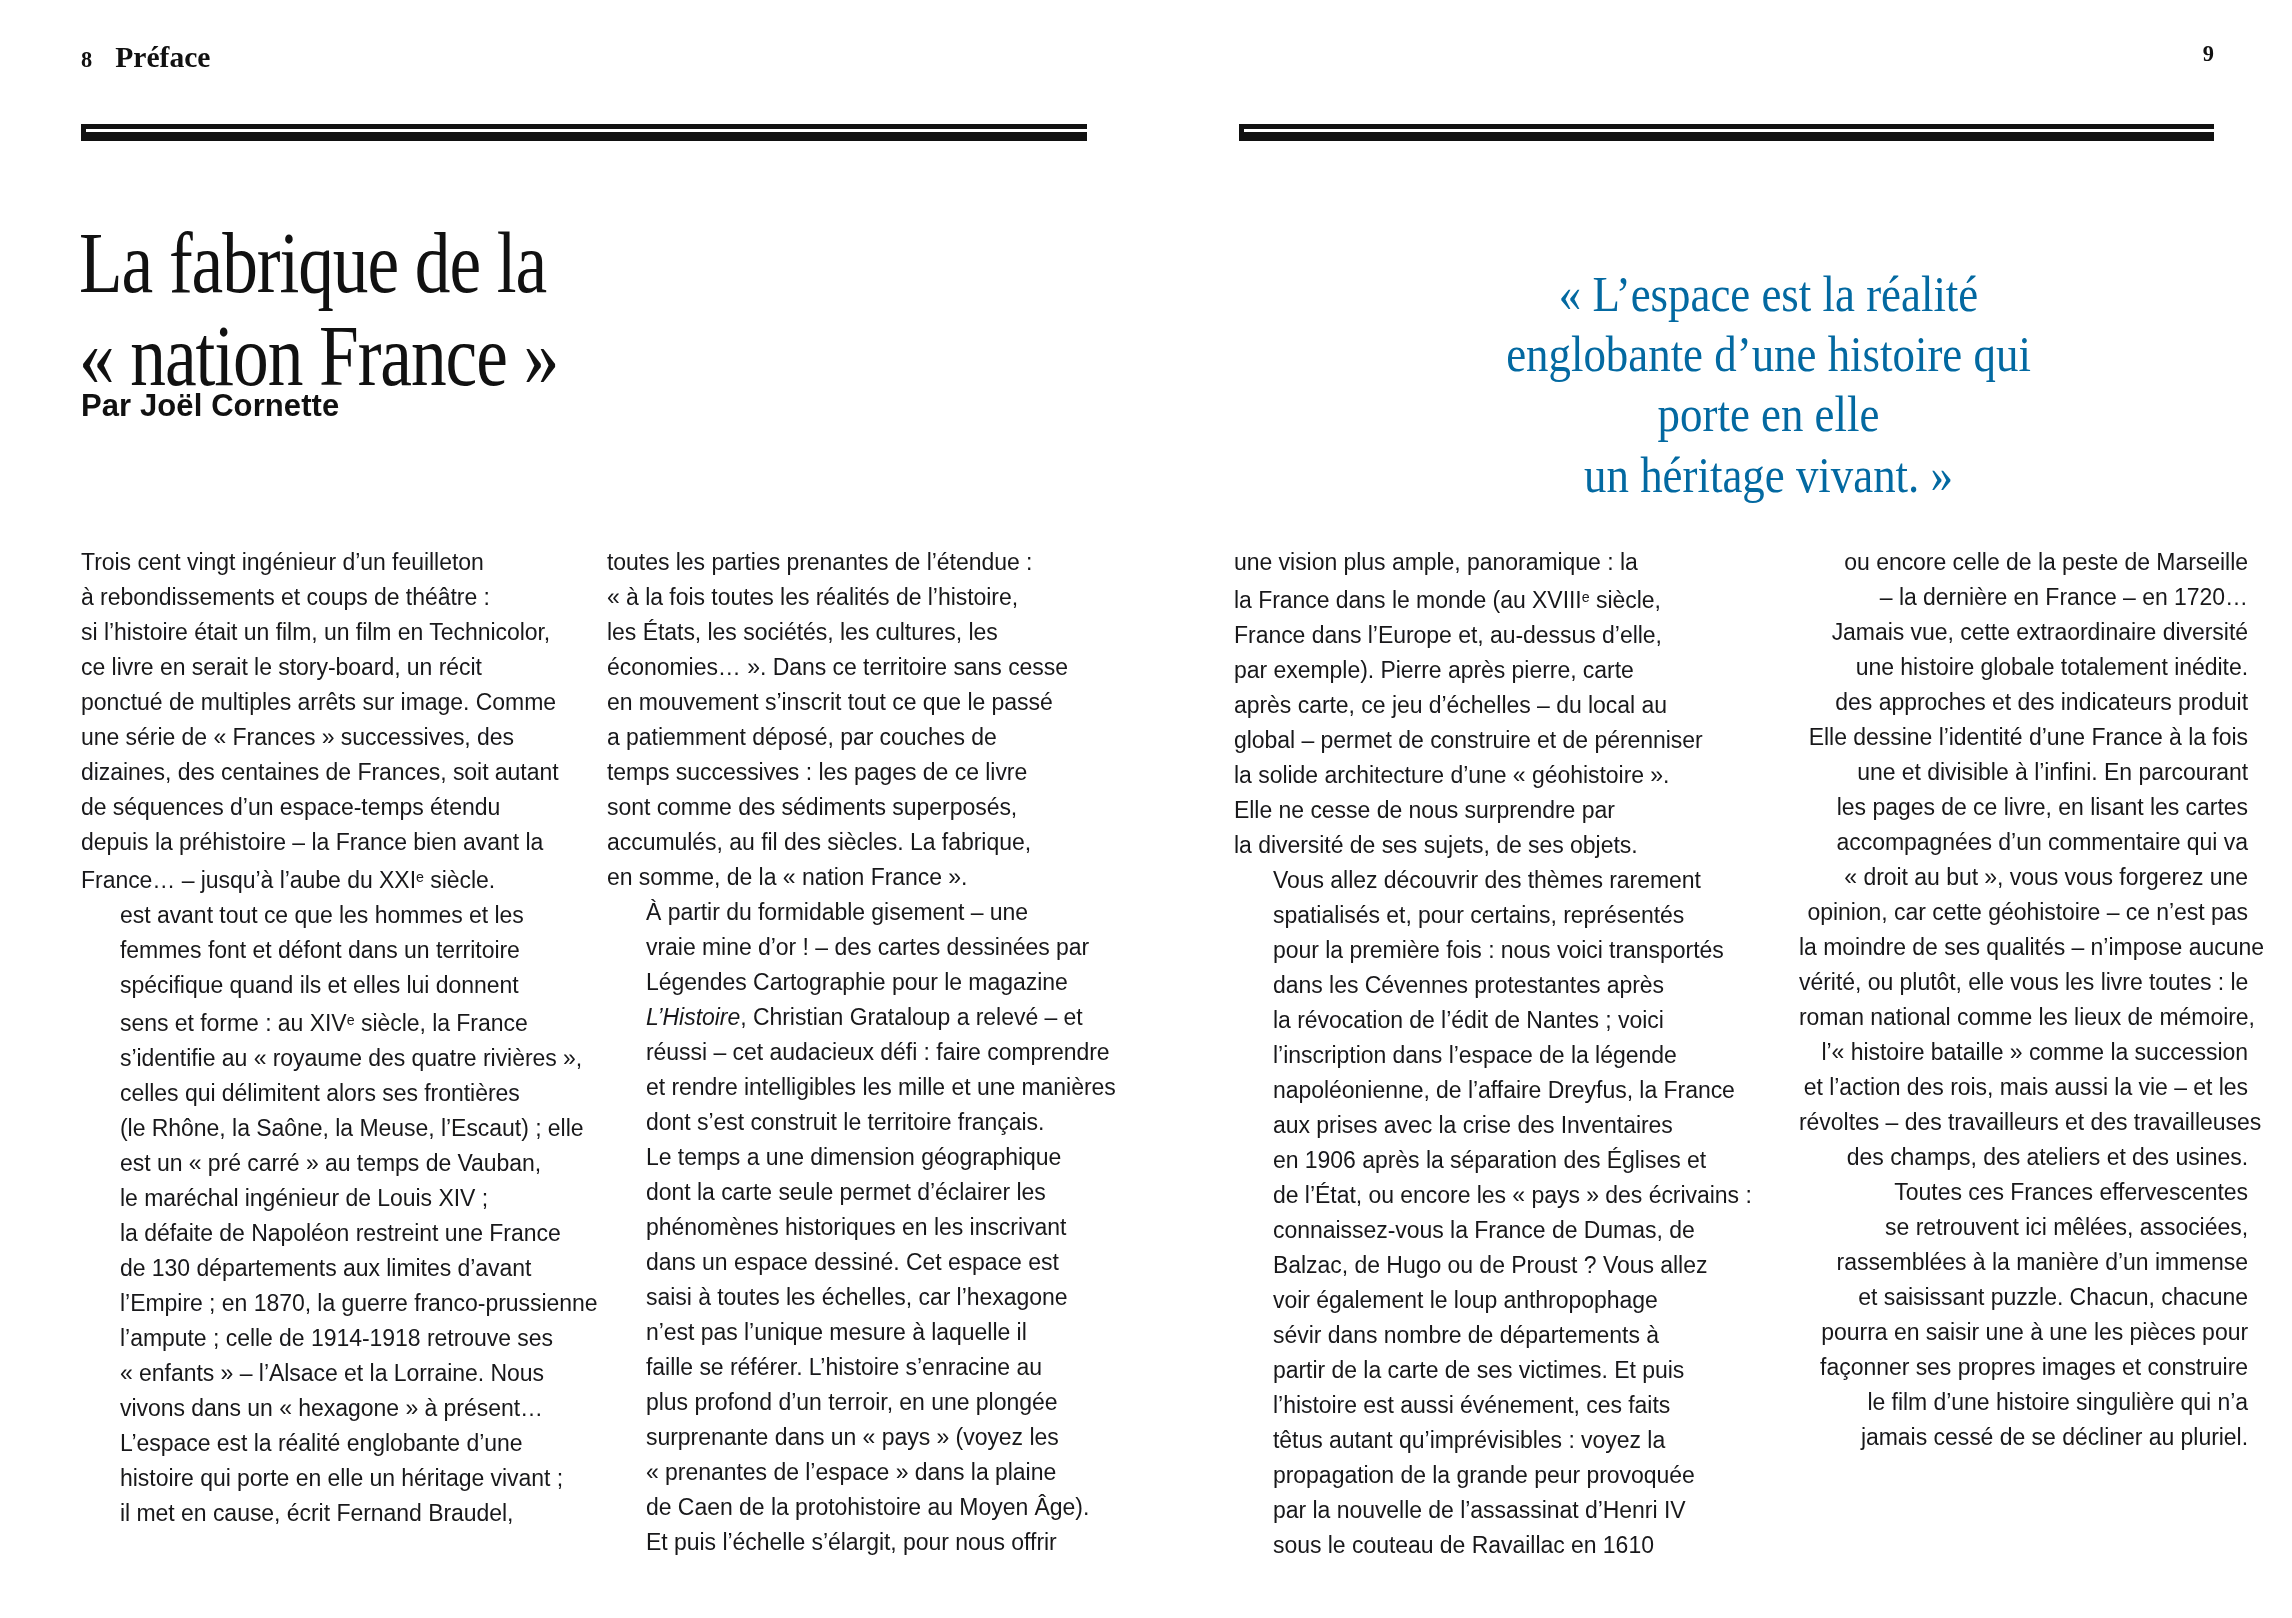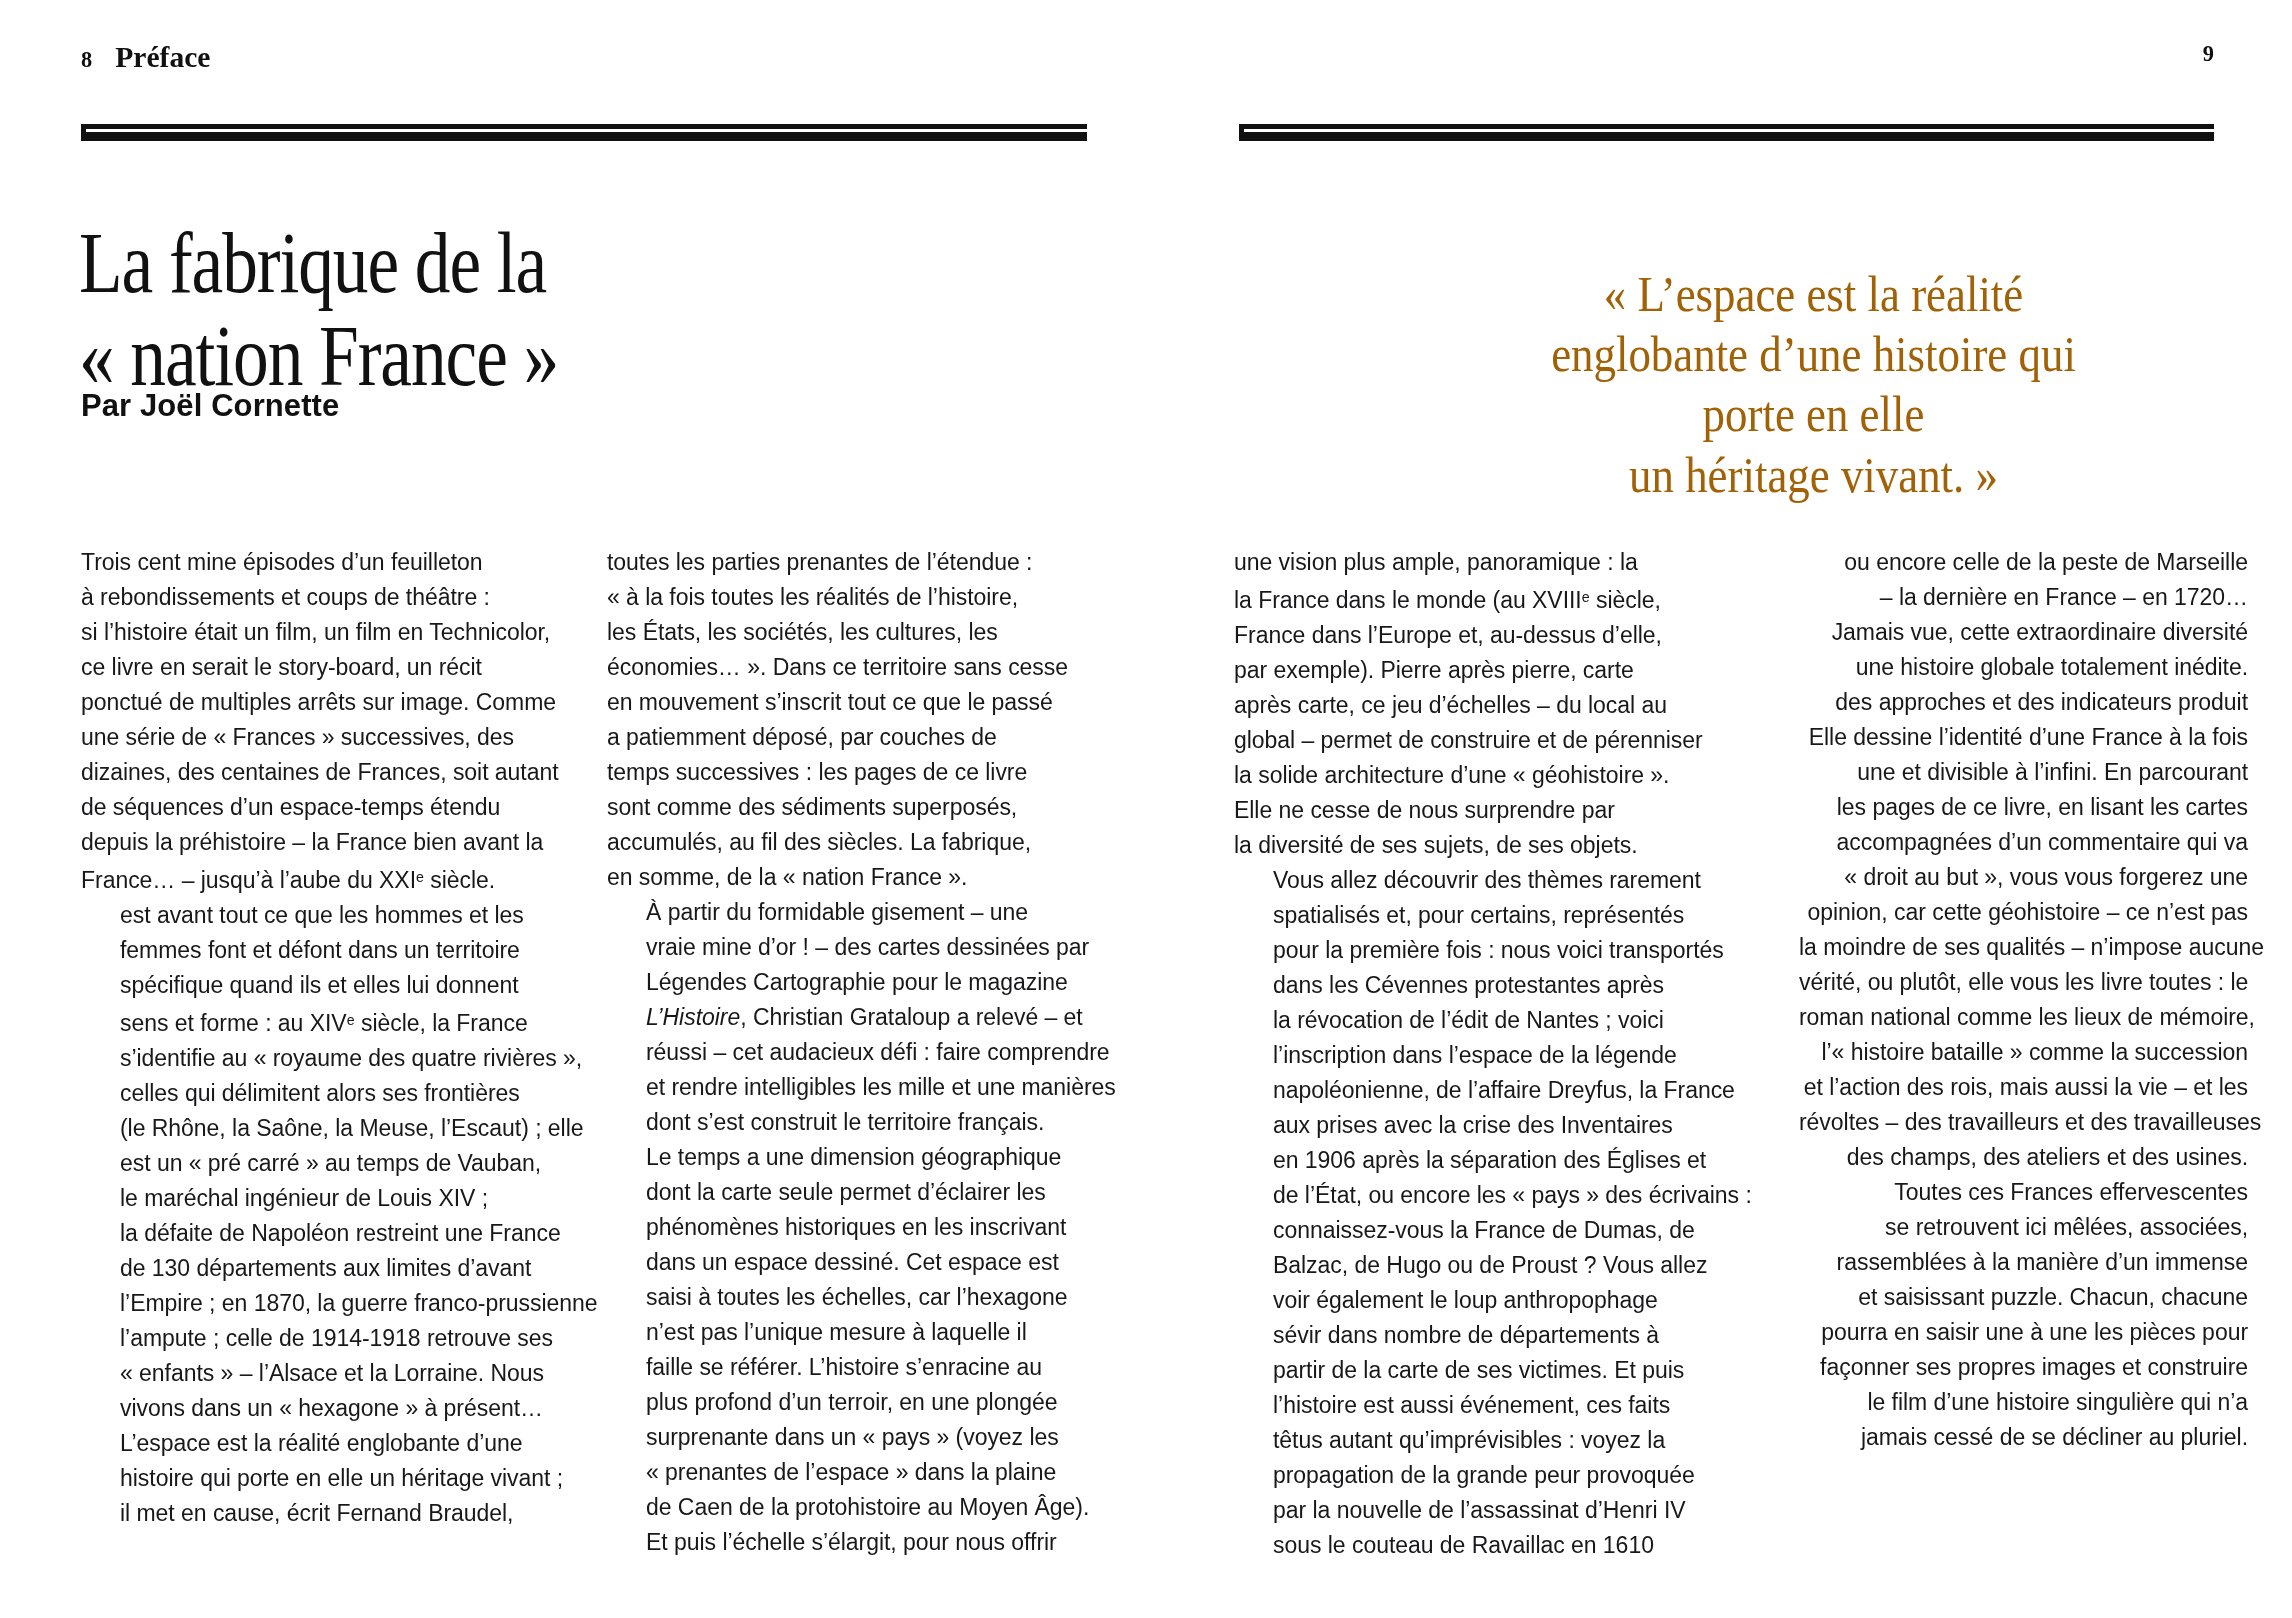--- a/index.html
+++ b/index.html
@@ -86,29 +86,29 @@
     font-family: "Liberation Sans", sans-serif;
     font-weight: 700;
     font-size: 31px;
     letter-spacing: 0.1px;
     color: #111111;
   }
 
   
   .pullquote {
     position: absolute;
-    left: 1317px;
+    left: 1272px;
     top: 213px;
     width: 913px;
     text-align: center;
     font-family: "Liberation Serif", serif;
     font-weight: 400;
     font-size: 51px;
     line-height: 1.18;
-    color: #a16207;
+    color: #0369a1;
   }
   .pullquote .qline {
     display: block;
     white-space: nowrap;
     transform: scaleX(0.88);
   }
 
   
   .col {
     position: absolute;
@@ -155,21 +155,21 @@
 
   <blockquote class="pullquote">
     <span class="qline">« L’espace est la réalité</span>
     <span class="qline">englobante d’une histoire qui</span>
     <span class="qline">porte en elle</span>
     <span class="qline">un héritage vivant. »</span>
   </blockquote>
 
   <div class="col col-1">
       <p>
-        <span class="ln">Trois cent mine épisodes d’un feuilleton</span>
+        <span class="ln">Trois cent vingt ingénieur d’un feuilleton</span>
         <span class="ln">à rebondissements et coups de théâtre :</span>
         <span class="ln">si l’histoire était un film, un film en Technicolor,</span>
         <span class="ln">ce livre en serait le story-board, un récit</span>
         <span class="ln">ponctué de multiples arrêts sur image. Comme</span>
         <span class="ln">une série de « Frances » successives, des</span>
         <span class="ln">dizaines, des centaines de Frances, soit autant</span>
         <span class="ln">de séquences d’un espace-temps étendu</span>
         <span class="ln">depuis la préhistoire – la France bien avant la</span>
         <span class="ln">France… – jusqu’à l’aube du XXI<sup style="font-size:0.62em;vertical-align:0.42em;">e</sup> siècle.</span>
       </p>

